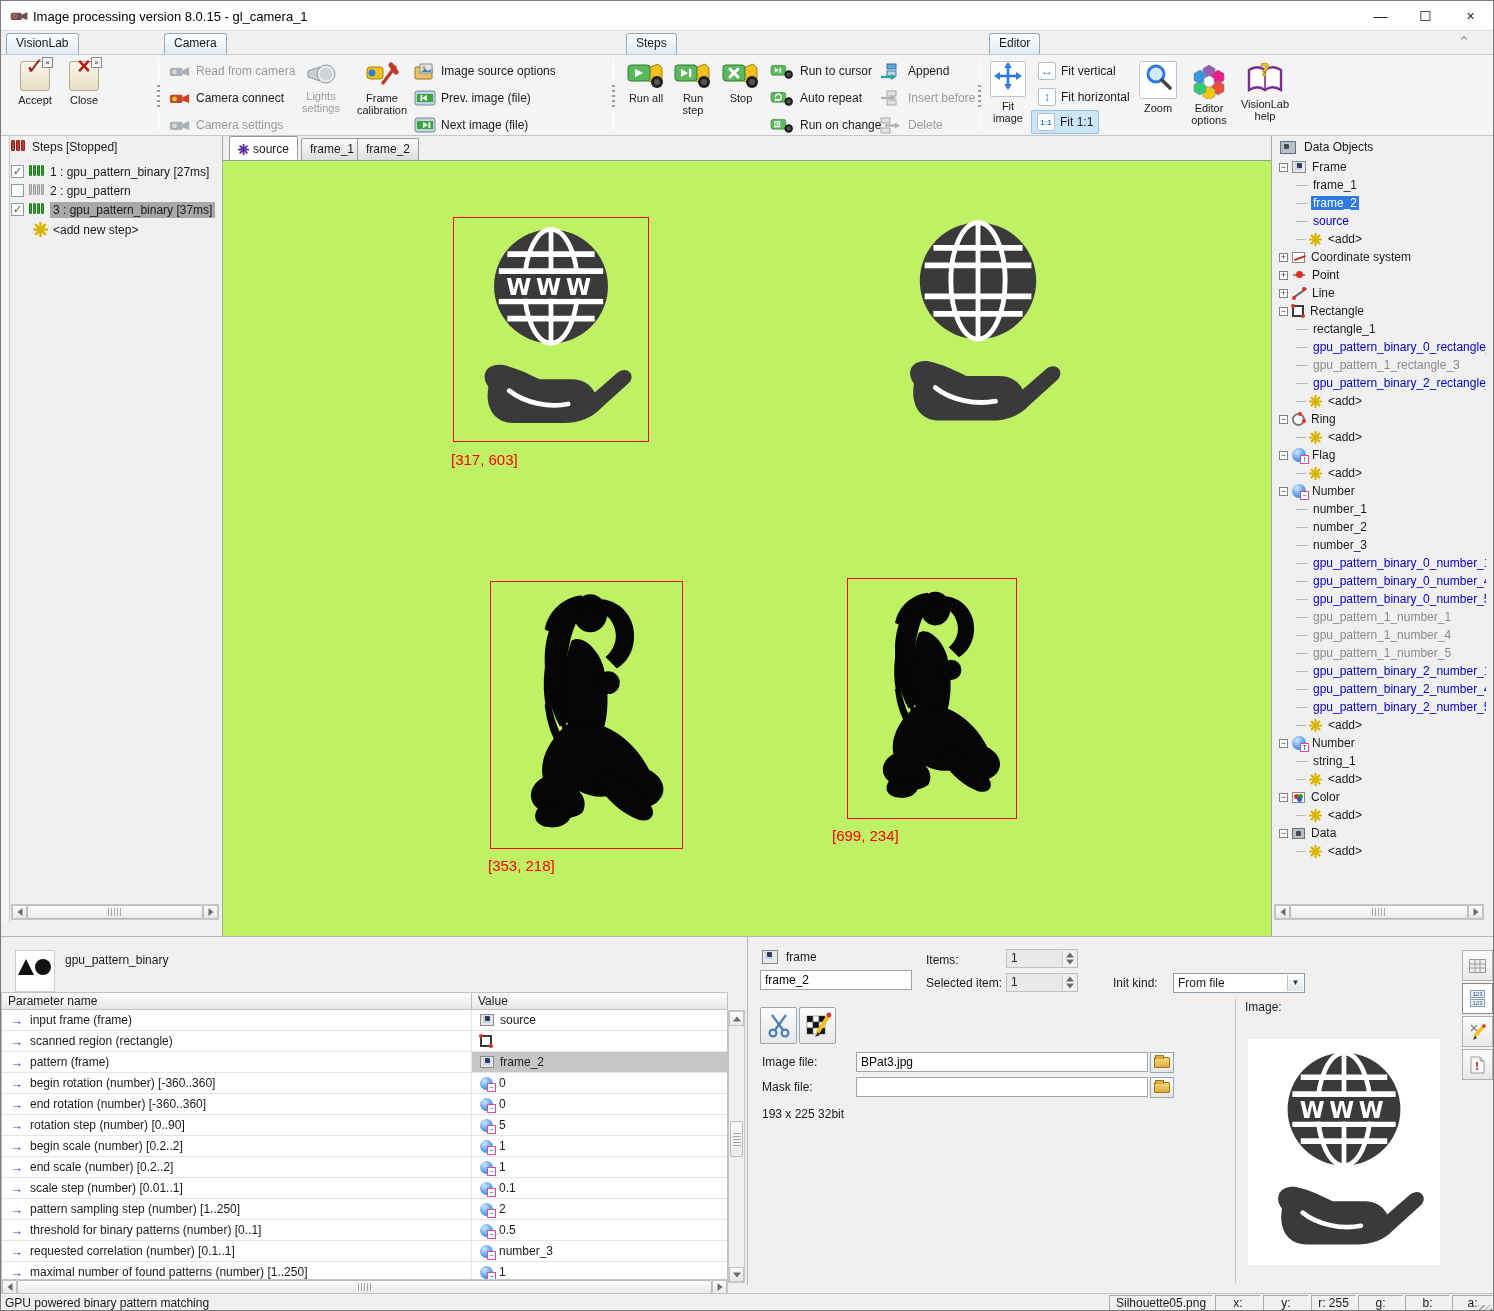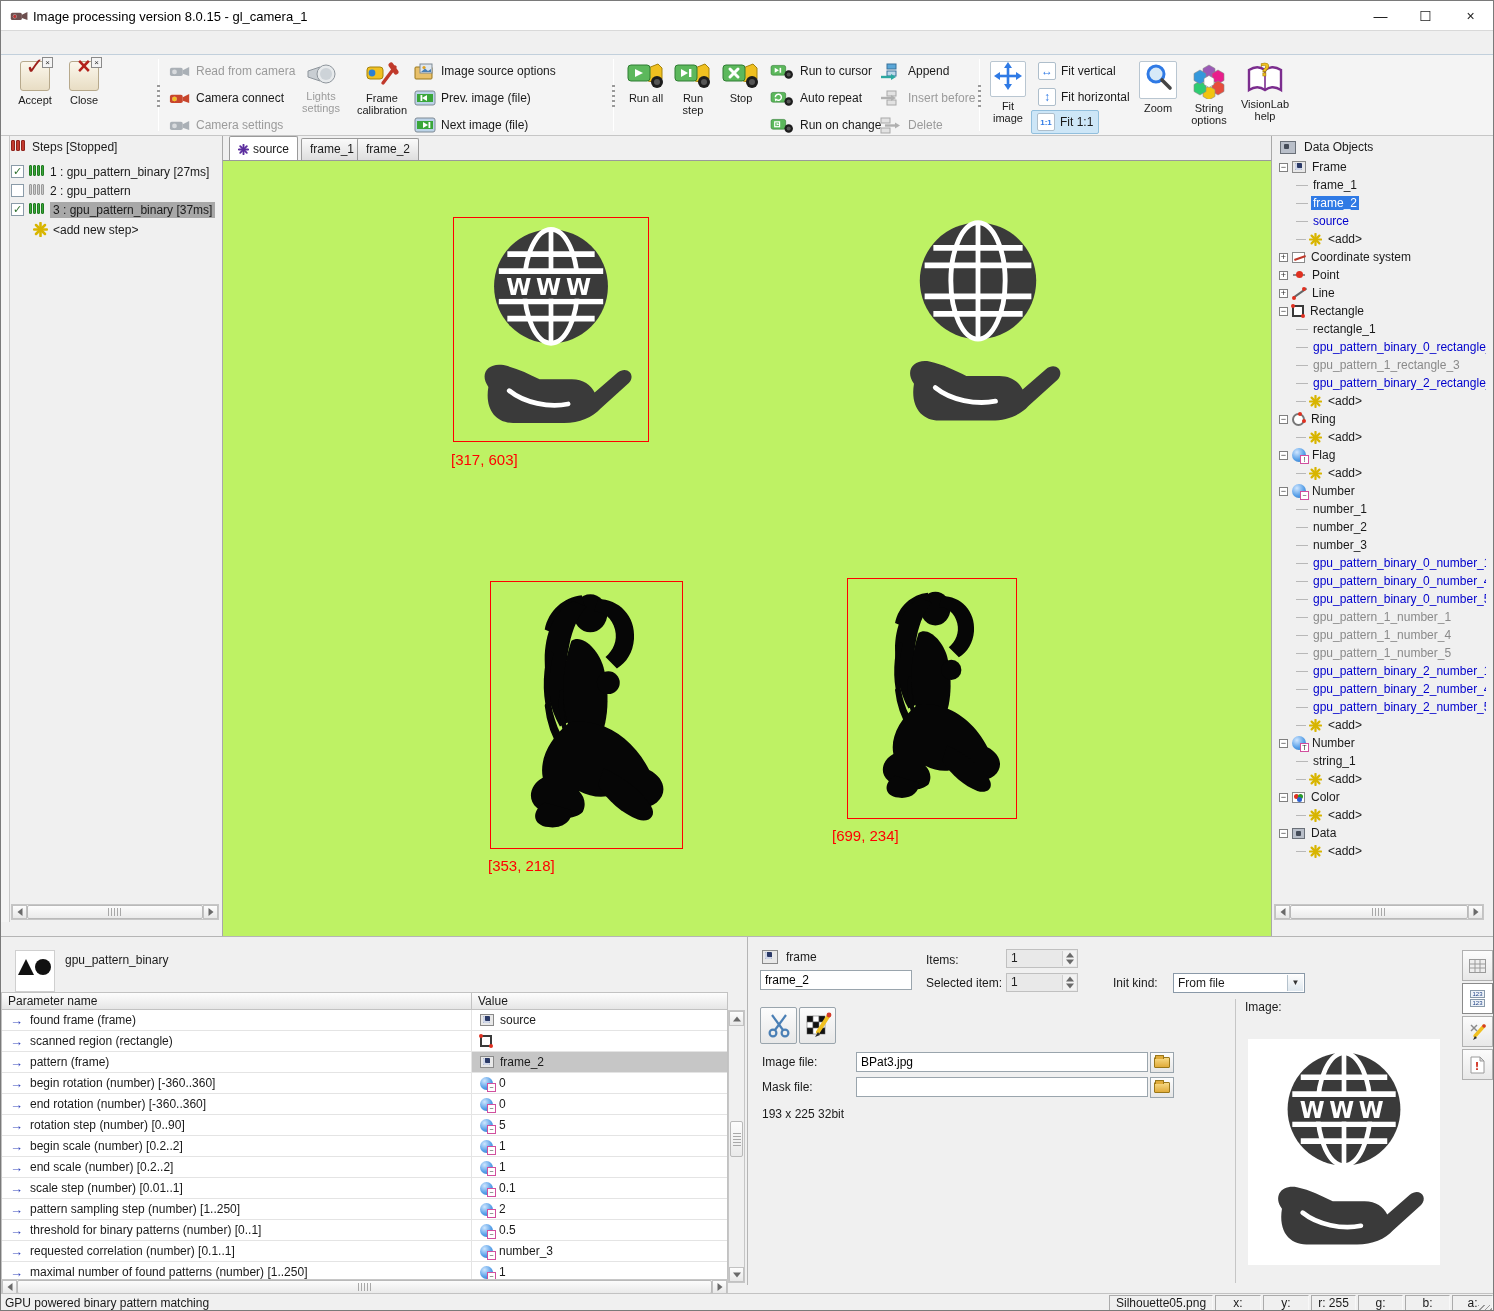--- a/index.html
+++ b/index.html
@@ -210,20 +210,27 @@
           <use href="#sym-cam"></use>
         </g>
         <circle cx="6" cy="8.5" r="2" fill="#b33"></circle>
       </svg>
     <span class="title-text">Image processing version 8.0.15 - gl_camera_1</span>
     <span class="winbtn min">—</span>
     <span class="winbtn max">☐</span>
     <span class="winbtn cls">×</span>
   </div>
 
+  <div class="tabrow">
+    <span class="rtab" style="left:5px">VisionLab</span>
+    <span class="rtab" style="left:163px">Camera</span>
+    <span class="rtab" style="left:625px">Steps</span>
+    <span class="rtab" style="left:988px">Editor</span>
+    <span class="chevron-up">⌃</span>
+  </div>
 
   <div class="ribbon">
 
     <div class="bigbtn" style="left:10px; width:48px">
       <span class="bico accepticon">
           <span class="mark ck">✓</span>
           <span class="badge">×</span>
         </span>
       <span>Accept</span>
     </div>
@@ -440,21 +447,21 @@
         <g stroke="#8a8a8a" stroke-width="0.6">
           <path d="M19,4 L25,7.5 L25,14.5 L19,18 L13,14.5 L13,7.5 Z" fill="#9b59b6"></path>
           <path d="M28,9 L34,12.5 L34,19.5 L28,23 L22,19.5 L22,12.5 Z" fill="#e91e8c"></path>
           <path d="M28,20 L34,23.5 L34,30.5 L28,34 L22,30.5 L22,23.5 Z" fill="#e74c3c"></path>
           <path d="M19,25 L25,28.5 L25,35.5 L19,39 L13,35.5 L13,28.5 Z" fill="#f1c40f"></path>
           <path d="M10,20 L16,23.5 L16,30.5 L10,34 L4,30.5 L4,23.5 Z" fill="#2ecc71"></path>
           <path d="M10,9 L16,12.5 L16,19.5 L10,23 L4,19.5 L4,12.5 Z" fill="#3498db"></path>
           <path d="M19,14.5 L24,17.5 L24,23.5 L19,26.5 L14,23.5 L14,17.5 Z" fill="#ffffff"></path>
         </g>
       </svg>
-      <span>String options</span>
+      <span>Editor options</span>
     </div>
     <div class="bigbtn" style="left:1238px; width:52px">
       <svg class="bico" width="38" height="34" viewBox="0 0 38 34">
         <path d="M3,9 C9,5 15,6 19,9 C23,6 29,5 35,9 L35,29 C29,25 23,26 19,29 C15,26 9,25 3,29 Z" fill="#ffffff" stroke="#7b2d8e" stroke-width="2.4"></path>
         <line x1="19" y1="9" x2="19" y2="29" stroke="#7b2d8e" stroke-width="1.6"></line>
         <text x="19" y="15" text-anchor="middle" font-size="17" font-weight="bold" fill="#f0c020" stroke="#a07a00" stroke-width="0.6" font-family="'DejaVu Sans',sans-serif">?</text>
       </svg>
       <span>VisionLab help</span>
     </div>
   </div>
@@ -788,21 +795,21 @@
 
     <div class="ptable">
       <div class="phead">
         <span class="c1">Parameter name</span>
         <span class="c2">Value</span>
       </div>
       <div class="prows">
         <div class="prow">
           <span class="c1">
               <span class="parrow">→</span>
-              <span>found frame (frame)</span>
+              <span>input frame (frame)</span>
             </span>
           <span class="c2">
               <span class="ico-frame"></span>
               <span>source</span>
             </span>
         </div>
         <div class="prow">
           <span class="c1">
               <span class="parrow">→</span>
               <span>scanned region (rectangle)</span>

